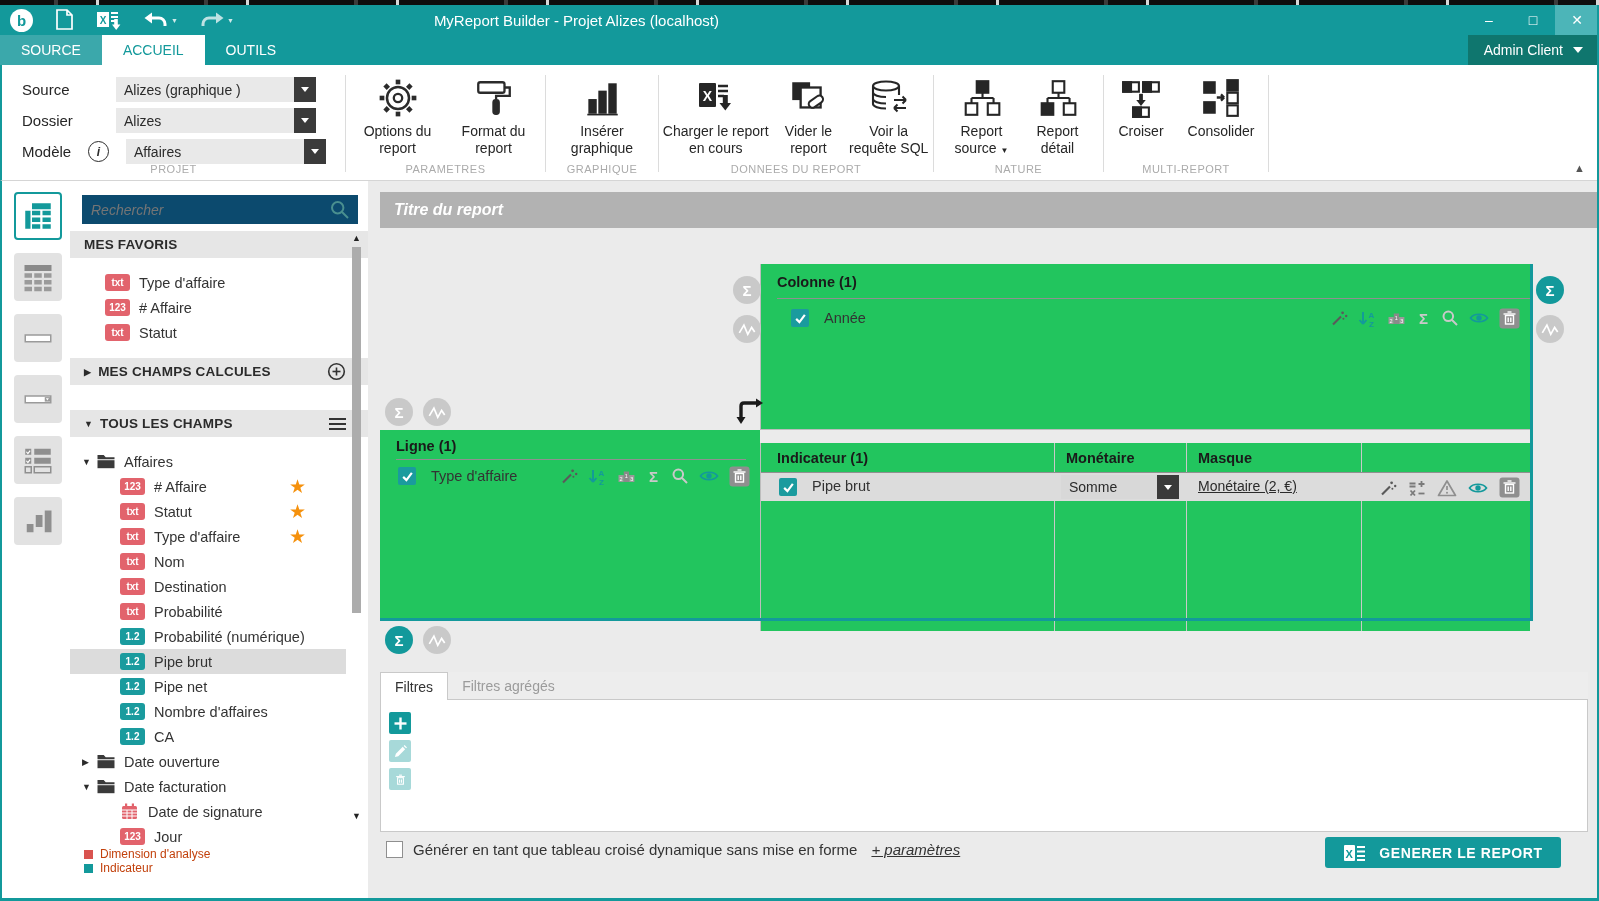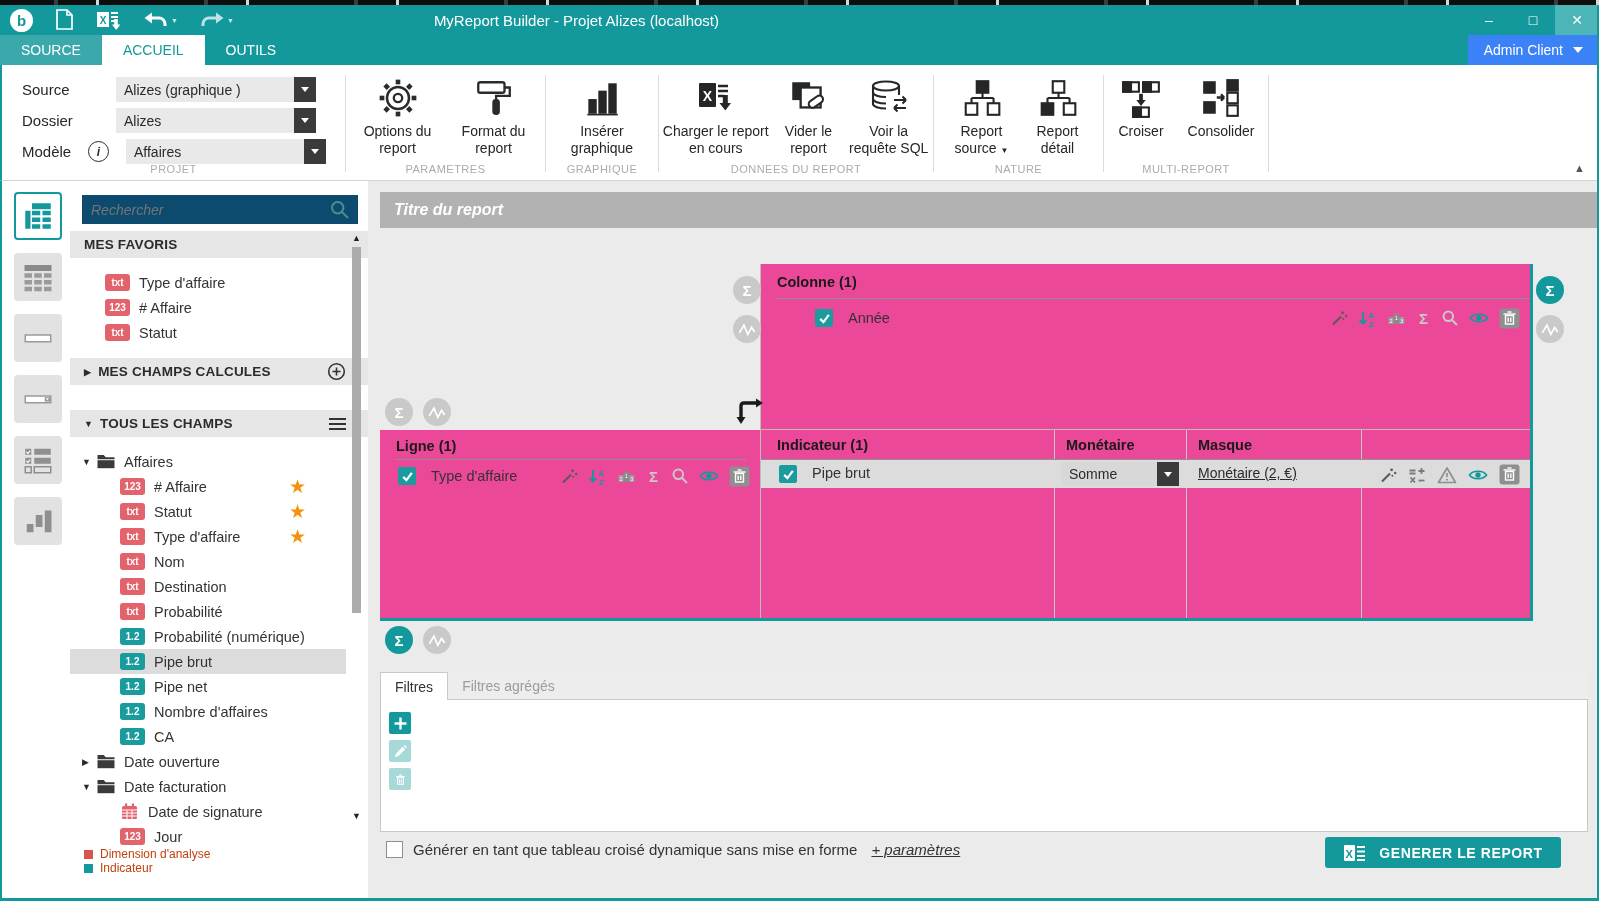--- a/index.html
+++ b/index.html
@@ -18,21 +18,21 @@
   .apptitle{color:#fff;font-size:15px;margin-left:200px;white-space:nowrap;}
   .wincontrols{margin-left:auto;display:flex;height:30px;}
   .winbtn{width:44px;height:30px;display:flex;align-items:center;justify-content:center;
     color:#fff;font-size:14px;}
   .winbtn.close{background:#4CB5B8;}
   
   .tabbar{position:absolute;left:0;top:35px;width:1599px;height:30px;background:#13999B;display:flex;}
   .rtab{height:30px;display:flex;align-items:center;padding:0 21px;color:#fff;font-size:14px;}
   .rtab.shaded{background:#3BA8AB;}
   .rtab.active{background:#fff;color:#13999B;}
-  .usermenu{margin-left:auto;background:#3b82f6;color:#fff;font-size:14px;display:flex;
+  .usermenu{margin-left:auto;background:#0f766e;color:#fff;font-size:14px;display:flex;
     align-items:center;padding:0 16px;gap:10px;}
   .dncaret{width:0;height:0;border-left:5px solid transparent;border-right:5px solid transparent;
     border-top:6px solid #fff;}
   
   .ribbon{position:absolute;left:0;top:65px;width:1597px;height:115px;background:#fff;
     border-bottom:1px solid #d5d5d5;border-left:2px solid #13999B;display:flex;}
   .ribgroup{position:relative;height:100%;}
   .ribcaption{position:absolute;bottom:5px;left:0;right:0;text-align:center;font-size:11px;
     color:#ABABAB;letter-spacing:.5px;}
   .ribsep{width:1px;background:#DCDCDC;margin:10px 0 8px;}
@@ -91,30 +91,30 @@
   .legrow{display:flex;align-items:center;height:14px;padding-left:14px;gap:7px;}
   .legsq{width:9px;height:9px;}
   
   .canvas{position:absolute;left:368px;top:181px;width:1231px;height:717px;background:#EBEBEB;}
   .rpt-title{position:absolute;left:12px;top:11px;right:0;height:36px;background:#B2B2B2;
     color:#fff;font-size:16px;font-weight:bold;font-style:italic;display:flex;align-items:center;
     padding-left:14px;box-sizing:border-box;}
   .rupture{position:absolute;left:12px;top:53px;right:0;height:25px;background:#E2E2E2;
     color:#A9A9A9;font-size:14px;font-style:italic;display:flex;align-items:center;padding-left:14px;
     box-sizing:border-box;}
-  .panel{position:absolute;background:#ec4899;box-sizing:border-box;}
+  .panel{position:absolute;background:#22c55e;box-sizing:border-box;}
   .p-colonne{left:392px;top:83px;width:770px;height:166px;border-left:1px solid #BDBDBD;border-bottom:1px solid #BDBDBD;}
   .p-ligne{left:12px;top:249px;width:380px;height:188px;}
-  .p-indic{left:392px;top:249px;width:770px;height:188px;border-left:1px solid #BDBDBD;}
+  .p-indic{left:392px;top:262px;width:770px;height:188px;border-left:1px solid #BDBDBD;}
   .phdr{font-size:14.5px;font-weight:bold;color:#1a1a1a;padding:8px 0 0 16px;}
   .p-colonne .phdr{padding-top:10px;}
   .hline{position:absolute;left:16px;right:0;height:1px;background:#909090;}
   .p-colonne .hline{top:34px;} .p-ligne .hline{top:29px;left:16px;right:14px;} .p-indic .hline{top:29px;}
   .prow{position:absolute;left:0;right:0;height:28px;display:flex;align-items:center;}
-  .p-colonne .prow{top:40px;margin-left:24px;} .p-ligne .prow{top:32px;}
+  .p-colonne .prow{top:40px;} .p-ligne .prow{top:32px;}
   .cbx{width:18px;height:18px;background:#1A9B9E;border-radius:2px;display:flex;align-items:center;
     justify-content:center;flex:none;}
   .prowlabel{font-size:14.5px;color:#333;margin-left:15px;}
   .rowicons{margin-left:auto;display:flex;align-items:center;gap:10px;padding-right:10px;}
   .ric{display:flex;align-items:center;}
   .colsep{position:absolute;top:0;bottom:0;width:1px;background:#C9C9C9;}
   .ind-row{position:absolute;left:0;right:0;top:30px;height:28px;background:#DCDCDC;}
   .ind-row .cbx{position:absolute;left:18px;top:5px;}
   .ind-label{position:absolute;left:51px;top:5px;font-size:14.5px;color:#333;}
   .agg-dd{position:absolute;left:300px;top:2px;width:118px;height:24px;background:#D8D8D8;

